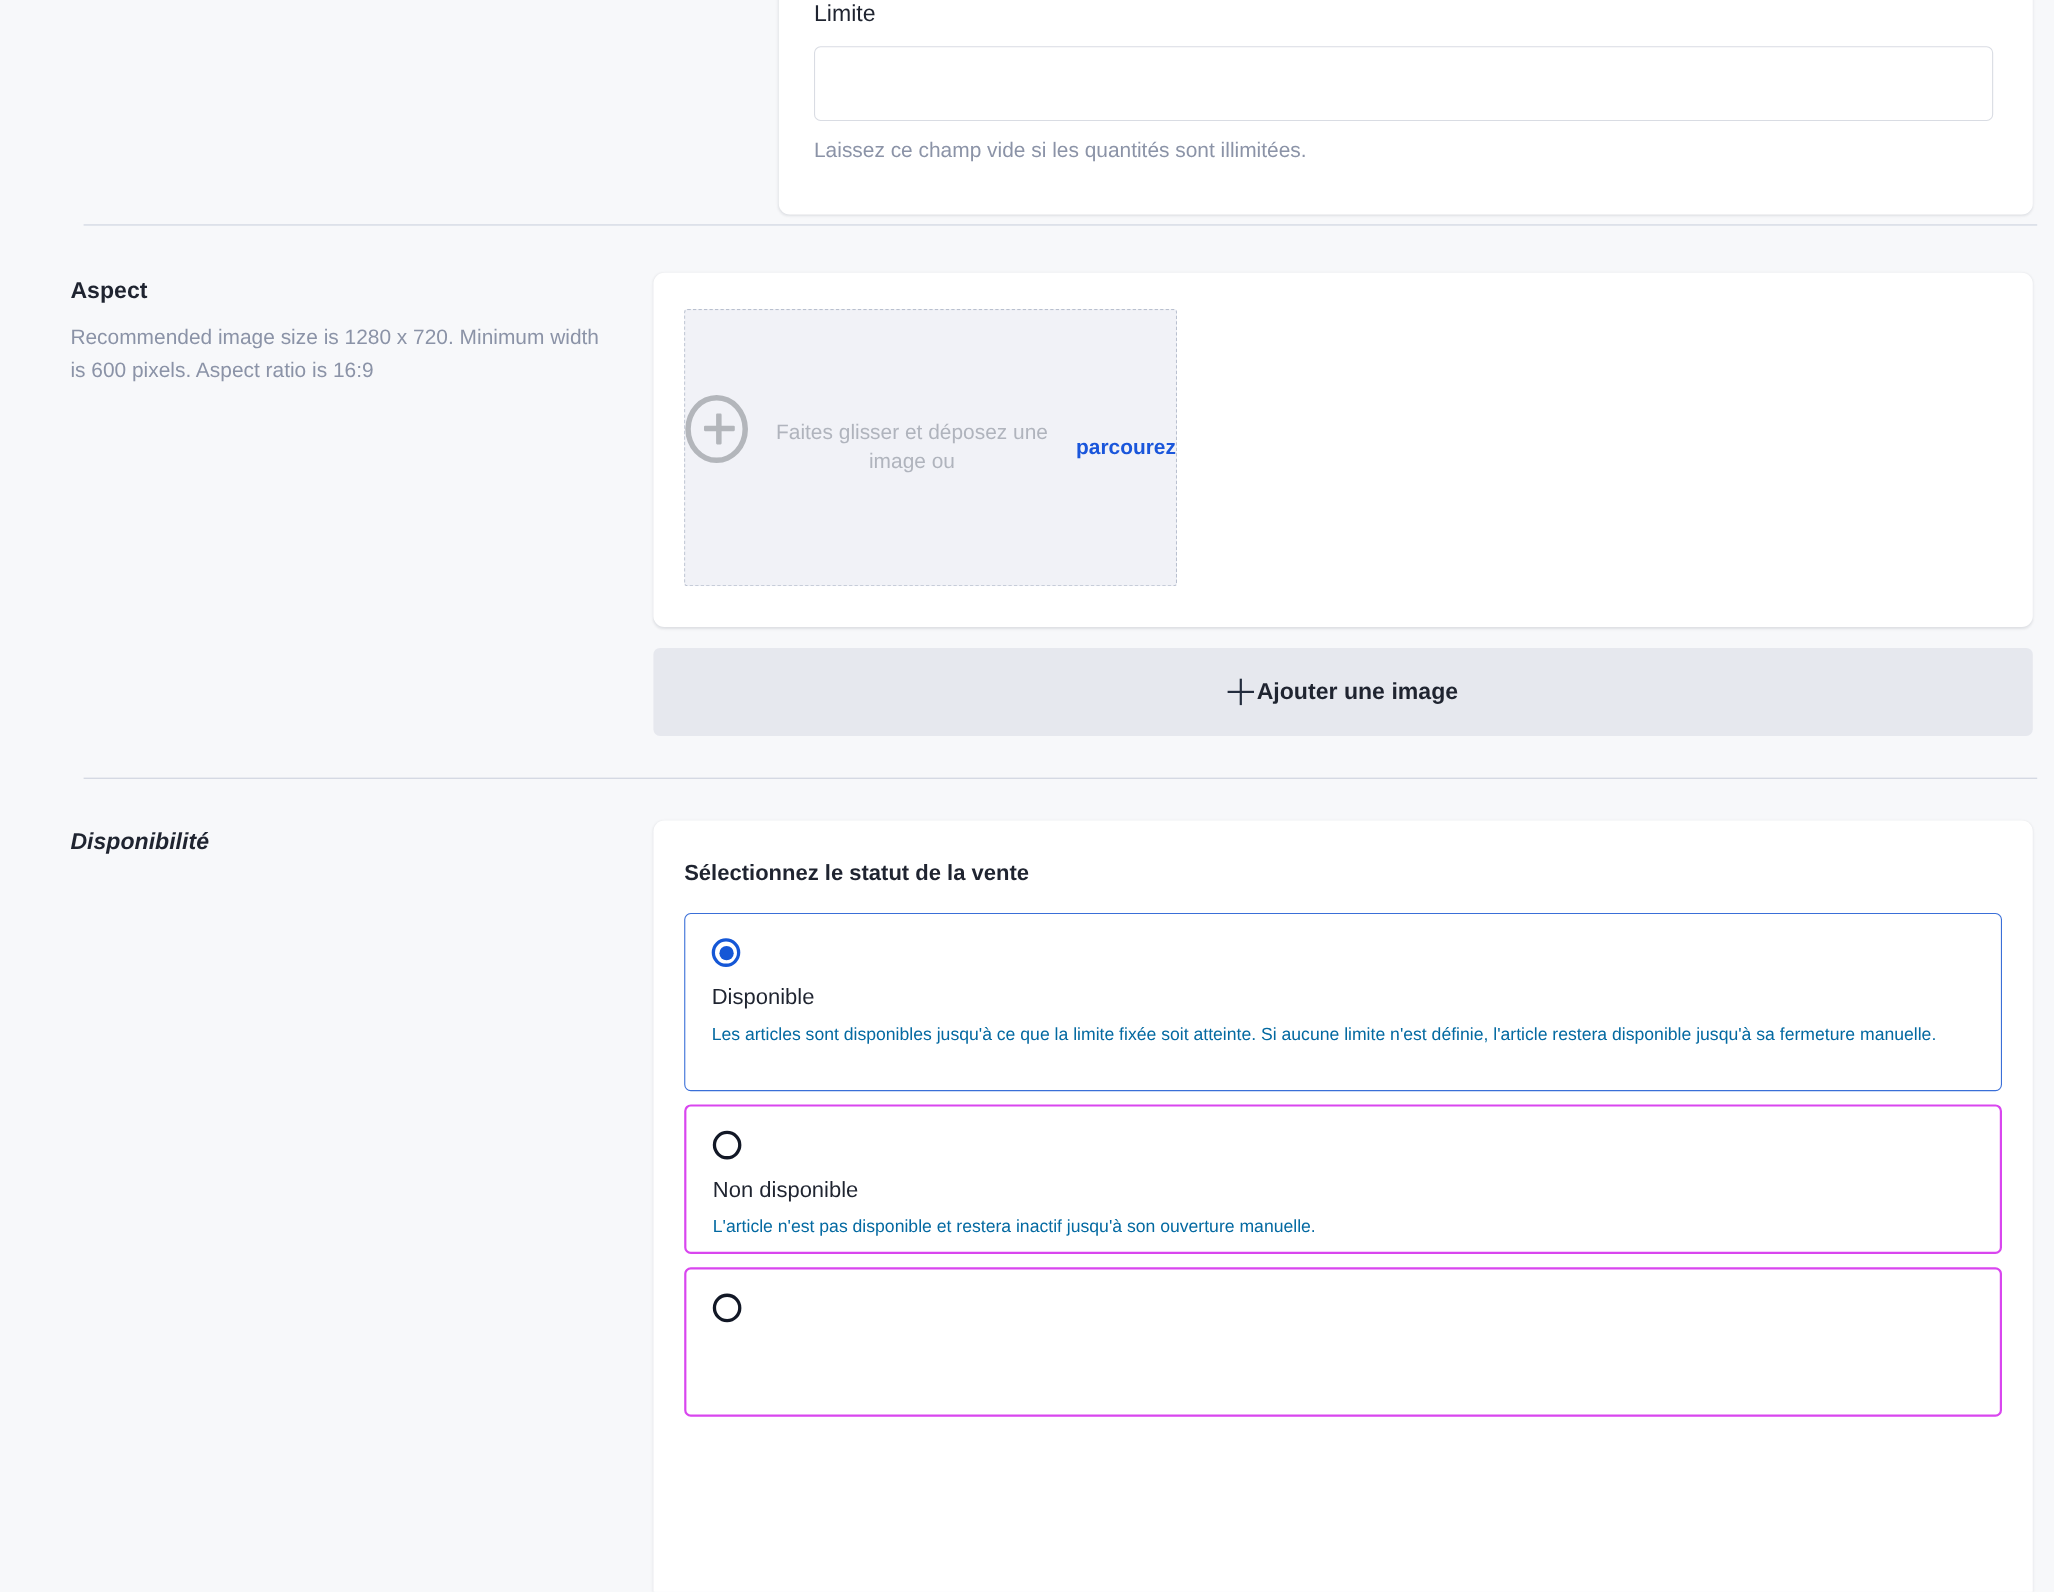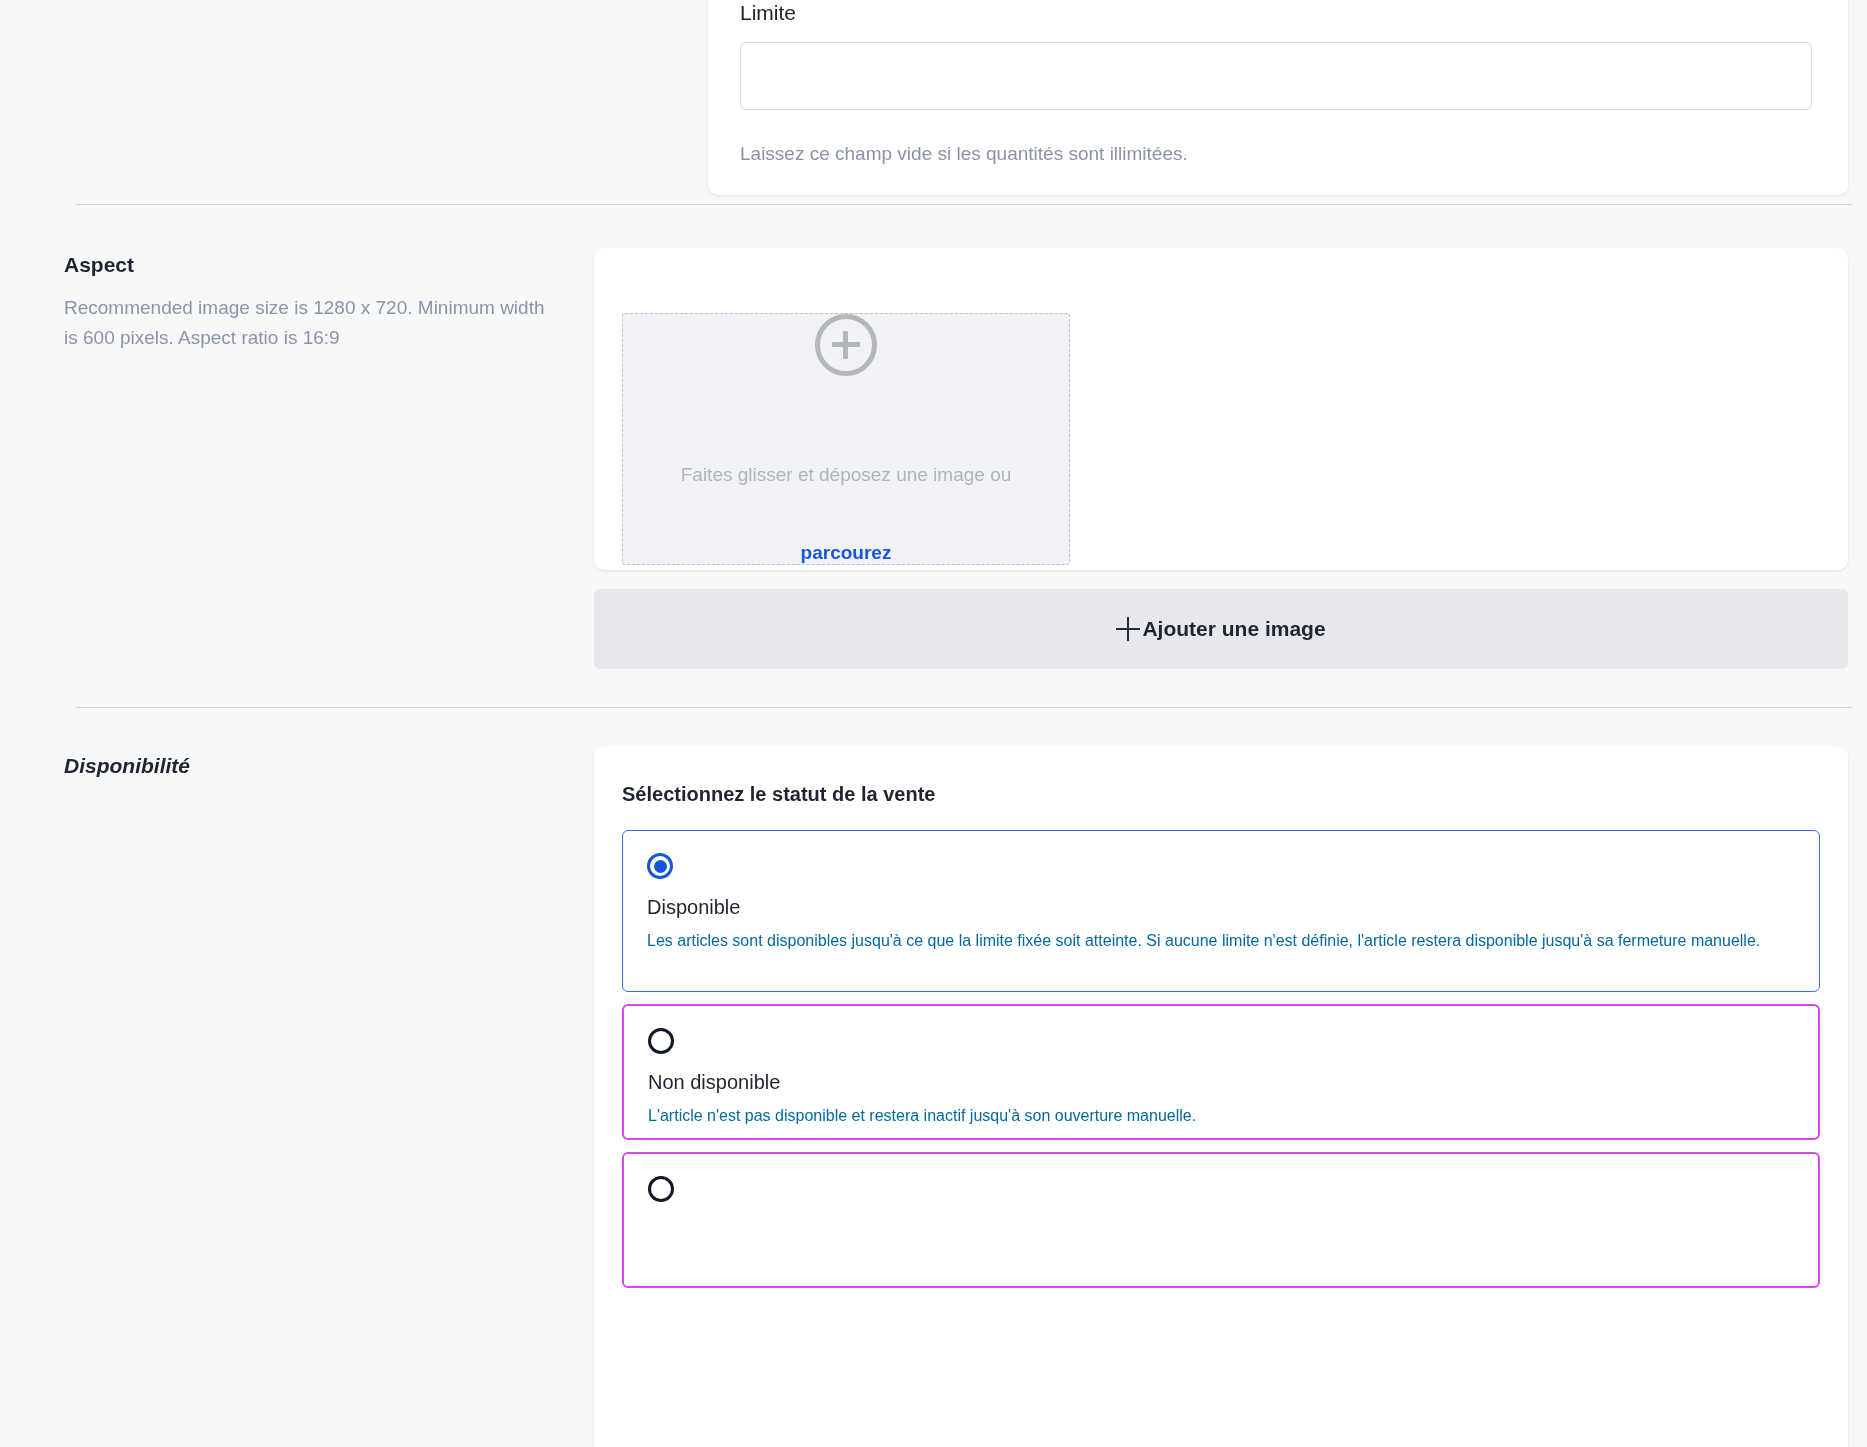--- a/index.html
+++ b/index.html
@@ -55,21 +55,21 @@
     border: 1px solid #d9dce3;
     border-radius: 6px;
     background: #ffffff;
     font-size: 20px;
     font-family: "Liberation Sans", sans-serif;
     color: #1f2430;
     padding: 0 16px;
     outline: none;
   }
   .limit-help {
-    margin-top: 32px;
+    margin-top: 16px;
     font-size: 19px;
     color: #8b93a7;
     line-height: 24px;
   }
 
   
   .divider {
     position: absolute;
     left: 76px;
     width: 1776px;
@@ -110,24 +110,22 @@
   .dropzone {
     position: absolute;
     left: 28px;
     top: 33px;
     width: 448px;
     height: 252px;
     border: 1px dashed #b9c0cf;
     border-radius: 3px;
     background: #f1f2f7;
     display: flex;
-    flex-direction: column;
     align-items: center;
-    justify-content: space-between;
-    margin-top: 32px;
+    justify-content: flex-end;
   }
   .plus-circle {
     width: 62px;
     height: 62px;
     border-radius: 50%;
     border: 5px solid #b3b6bb;
     position: relative;
     margin-bottom: 34px;
   }
   .plus-circle::before,

